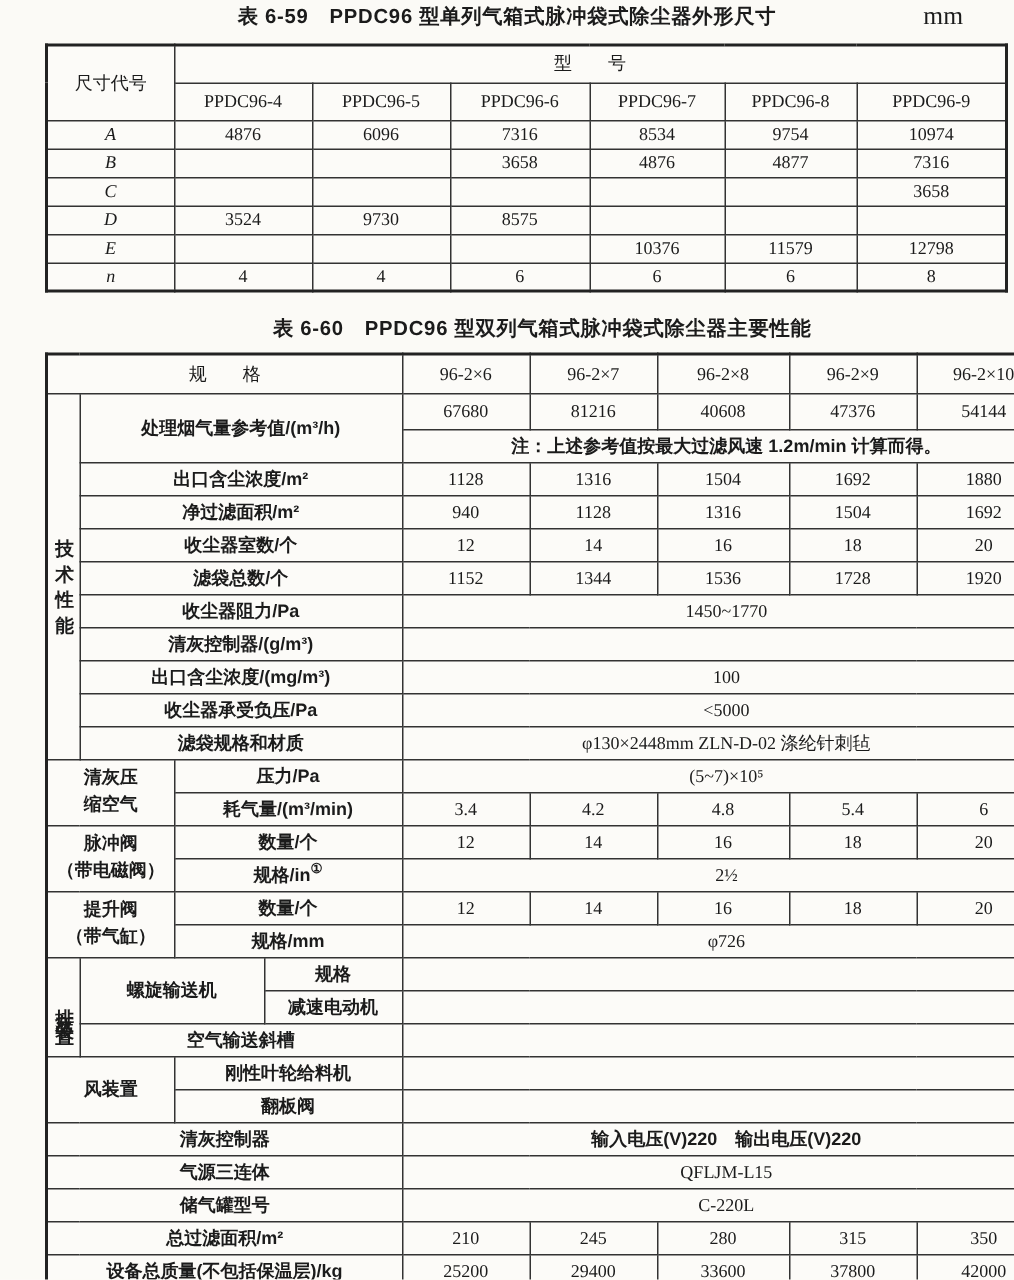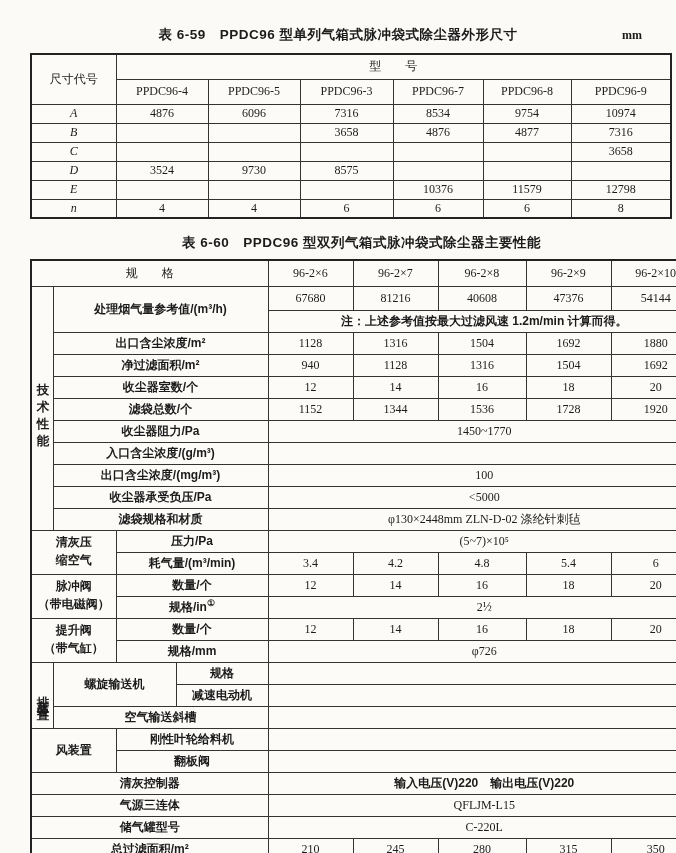--- a/index.html
+++ b/index.html
@@ -5,28 +5,28 @@
   html,body { margin:0; padding:0; }
   body {
     width:676px; height:853px;
     background:#fbfaf6;
     font-family:"Liberation Sans", sans-serif;
     color:#1b1b1b;
     overflow:hidden;
   }
   .sheet { position:relative; width:676px; height:853px; }
 
-  .title-row { position:relative; height:22px; margin-top:24px; }
+  .title-row { position:relative; height:22px; margin-top:0; }
   .title-row .ttl {
     text-align:center; font-size:13.5px; font-weight:700;
     letter-spacing:0.5px; line-height:22px;
   }
   .unit {
-    position:absolute; right:34px; top:0; font-weight:700;
-    font-family:"Liberation Serif", serif; font-size:12px; line-height:22px;
+    position:absolute; right:34px; top:0; font-weight:400;
+    font-family:"Liberation Serif", serif; font-size:17px; line-height:22px;
   }
   .title2 { margin-top:13px; height:22px;padding-left:47px; }
 
   table.tbl {
     border-collapse:collapse; table-layout:fixed;
     margin-left:30px; width:640px;
     border:2px solid #222;
     background:#fcfbf8;
   }
   .tbl td {
@@ -85,21 +85,21 @@
         <col style="width:100px">
     </colgroup>
     <tbody>
         <tr class="r25">
       <td class="hd bb2" rowspan="2">尺寸代号</td>
       <td class="hd" colspan="6">型　　号</td>
     </tr>
     <tr class="r25">
       <td class="num bb2">PPDC96-4</td>
       <td class="num bb2">PPDC96-5</td>
-      <td class="num bb2">PPDC96-3</td>
+      <td class="num bb2">PPDC96-6</td>
       <td class="num bb2">PPDC96-7</td>
       <td class="num bb2">PPDC96-8</td>
       <td class="num bb2">PPDC96-9</td>
     </tr>
     <tr class="r19">
       <td class="ital">A</td>
       <td class="num">4876</td>
       <td class="num">6096</td>
       <td class="num">7316</td>
       <td class="num">8534</td>
@@ -225,21 +225,21 @@
       <td class="num">1344</td>
       <td class="num">1536</td>
       <td class="num">1728</td>
       <td class="num">1920</td>
     </tr>
     <tr class="r22">
       <td class="lbl" colspan="3">收尘器阻力/Pa</td>
       <td class="num" colspan="5">1450~1770</td>
     </tr>
     <tr class="r22">
-      <td class="lbl" colspan="3">入口含尘浓度/(g/m³)</td>
+      <td class="lbl" colspan="3">清灰控制器/(g/m³)</td>
       <td class="num" colspan="5"></td>
     </tr>
     <tr class="r22">
       <td class="lbl" colspan="3">出口含尘浓度/(mg/m³)</td>
       <td class="num" colspan="5">100</td>
     </tr>
     <tr class="r22">
       <td class="lbl" colspan="3">收尘器承受负压/Pa</td>
       <td class="num" colspan="5">&lt;5000</td>
     </tr>

